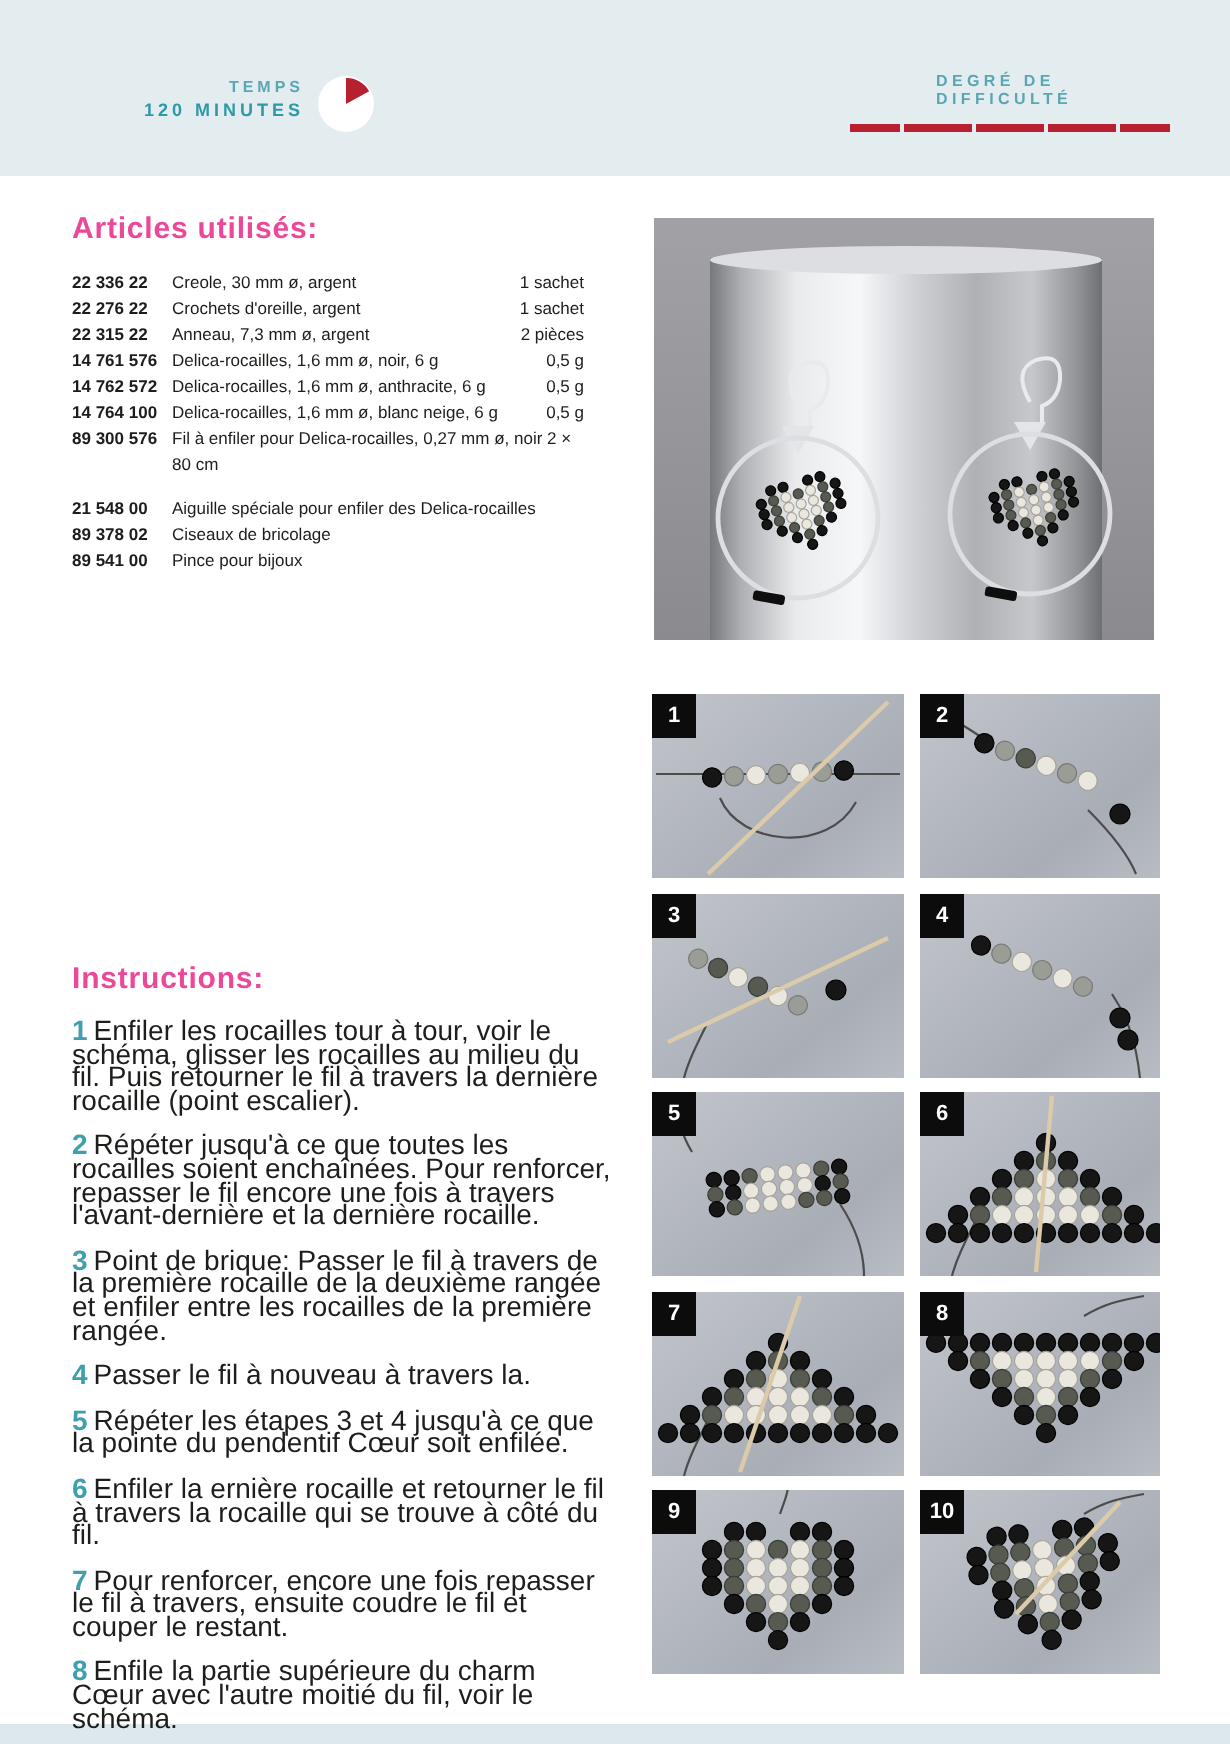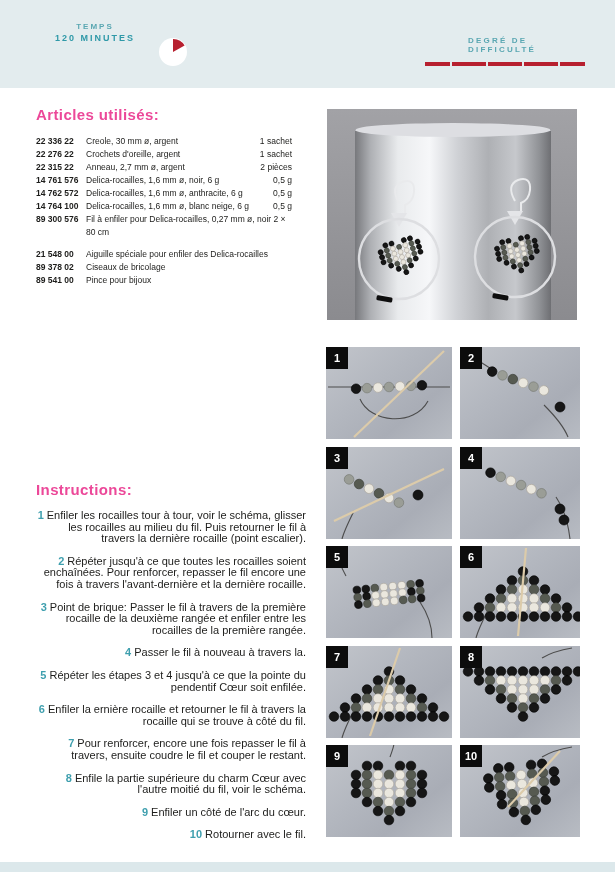--- a/index.html
+++ b/index.html
@@ -5,39 +5,39 @@
   html,body{margin:0;padding:0;}
   body{
     width:615px;height:872px;position:relative;overflow:hidden;
     background:#ffffff;
     font-family:"Liberation Sans", sans-serif;
     color:#1d1d1b;
   }
   
   .band-top{position:absolute;left:0;top:0;width:615px;height:88px;background:#e3ecee;}
   .band-bottom{position:absolute;left:0;top:862px;width:615px;height:10px;background:#dce8eb;}
-  .time-block{position:absolute;left:38px;top:21px;width:114px;text-align:center;}
+  .time-block{position:absolute;left:38px;top:38px;width:114px;text-align:right;}
   .time-label{font-size:8px;font-weight:700;letter-spacing:2px;color:#5aa7b2;line-height:11px;}
   .time-value{font-size:9px;font-weight:700;letter-spacing:2px;color:#2f99a8;line-height:12px;}
   .clock{position:absolute;left:158px;top:37px;width:30px;height:30px;}
   .diff-block{position:absolute;left:425px;top:36px;width:160px;}
   .diff-label{font-size:8px;font-weight:700;letter-spacing:2.2px;color:#5aa7b2;padding-left:43px;}
   .diff-dashes{display:flex;gap:2px;margin-top:8px;align-items:center;}
   .diff-dashes span{height:3.5px;background:#b7202f;display:block;}
   
   .articles{position:absolute;left:36px;top:106px;width:256px;}
   .section-heading{font-size:15px;font-weight:700;letter-spacing:.4px;color:#ec4899;margin:0 0 12px 0;}
   .art-row{display:flex;font-size:8.5px;line-height:13px;}
   .art-num{width:50px;font-weight:700;flex:0 0 50px;}
   .art-desc{flex:1;}
   .art-qty{text-align:left;white-space:nowrap;padding-left:4px;}
   .tools{margin-top:9px;}
   
   .instructions{position:absolute;left:36px;top:481px;width:270px;}
-  .step{font-size:11px;line-height:11.6px;margin:0 0 11px 0;text-align:right;}
+  .step{font-size:14px;line-height:11.6px;margin:0 0 11px 0;}
   .step-num{color:#3e9fae;font-weight:700;margin-right:3px;}
   
   .main-photo{position:absolute;left:327px;top:109px;width:250px;height:211px;overflow:hidden;}
   .photo-grid{position:absolute;left:326px;top:347px;width:254px;
     display:grid;grid-template-columns:126px 120px;column-gap:8px;row-gap:7.5px;grid-auto-rows:92px;}
   .ph{position:relative;margin:0;overflow:hidden;
      background:linear-gradient(140deg,#c2c5cb 0%,#b3b7bf 40%,#a9adb6 70%,#b8bcc3 100%);}
   .ph svg{position:absolute;left:0;top:0;}
   .badge{position:absolute;left:0;top:0;width:22px;height:22px;background:#0c0c0c;color:#fff;
      font-size:11px;font-weight:700;display:flex;align-items:center;justify-content:center;}
@@ -78,21 +78,21 @@
         <span class="art-desc">Creole, 30 mm ø, argent</span>
         <span class="art-qty">1 sachet</span>
       </div>
       <div class="art-row">
         <span class="art-num">22 276 22</span>
         <span class="art-desc">Crochets d'oreille, argent</span>
         <span class="art-qty">1 sachet</span>
       </div>
       <div class="art-row">
         <span class="art-num">22 315 22</span>
-        <span class="art-desc">Anneau, 2,7 mm ø, argent</span>
+        <span class="art-desc">Anneau, 7,3 mm ø, argent</span>
         <span class="art-qty">2 pièces</span>
       </div>
       <div class="art-row">
         <span class="art-num">14 761 576</span>
         <span class="art-desc">Delica-rocailles, 1,6 mm ø, noir, 6 g</span>
         <span class="art-qty">0,5 g</span>
       </div>
       <div class="art-row">
         <span class="art-num">14 762 572</span>
         <span class="art-desc">Delica-rocailles, 1,6 mm ø, anthracite, 6 g</span>

